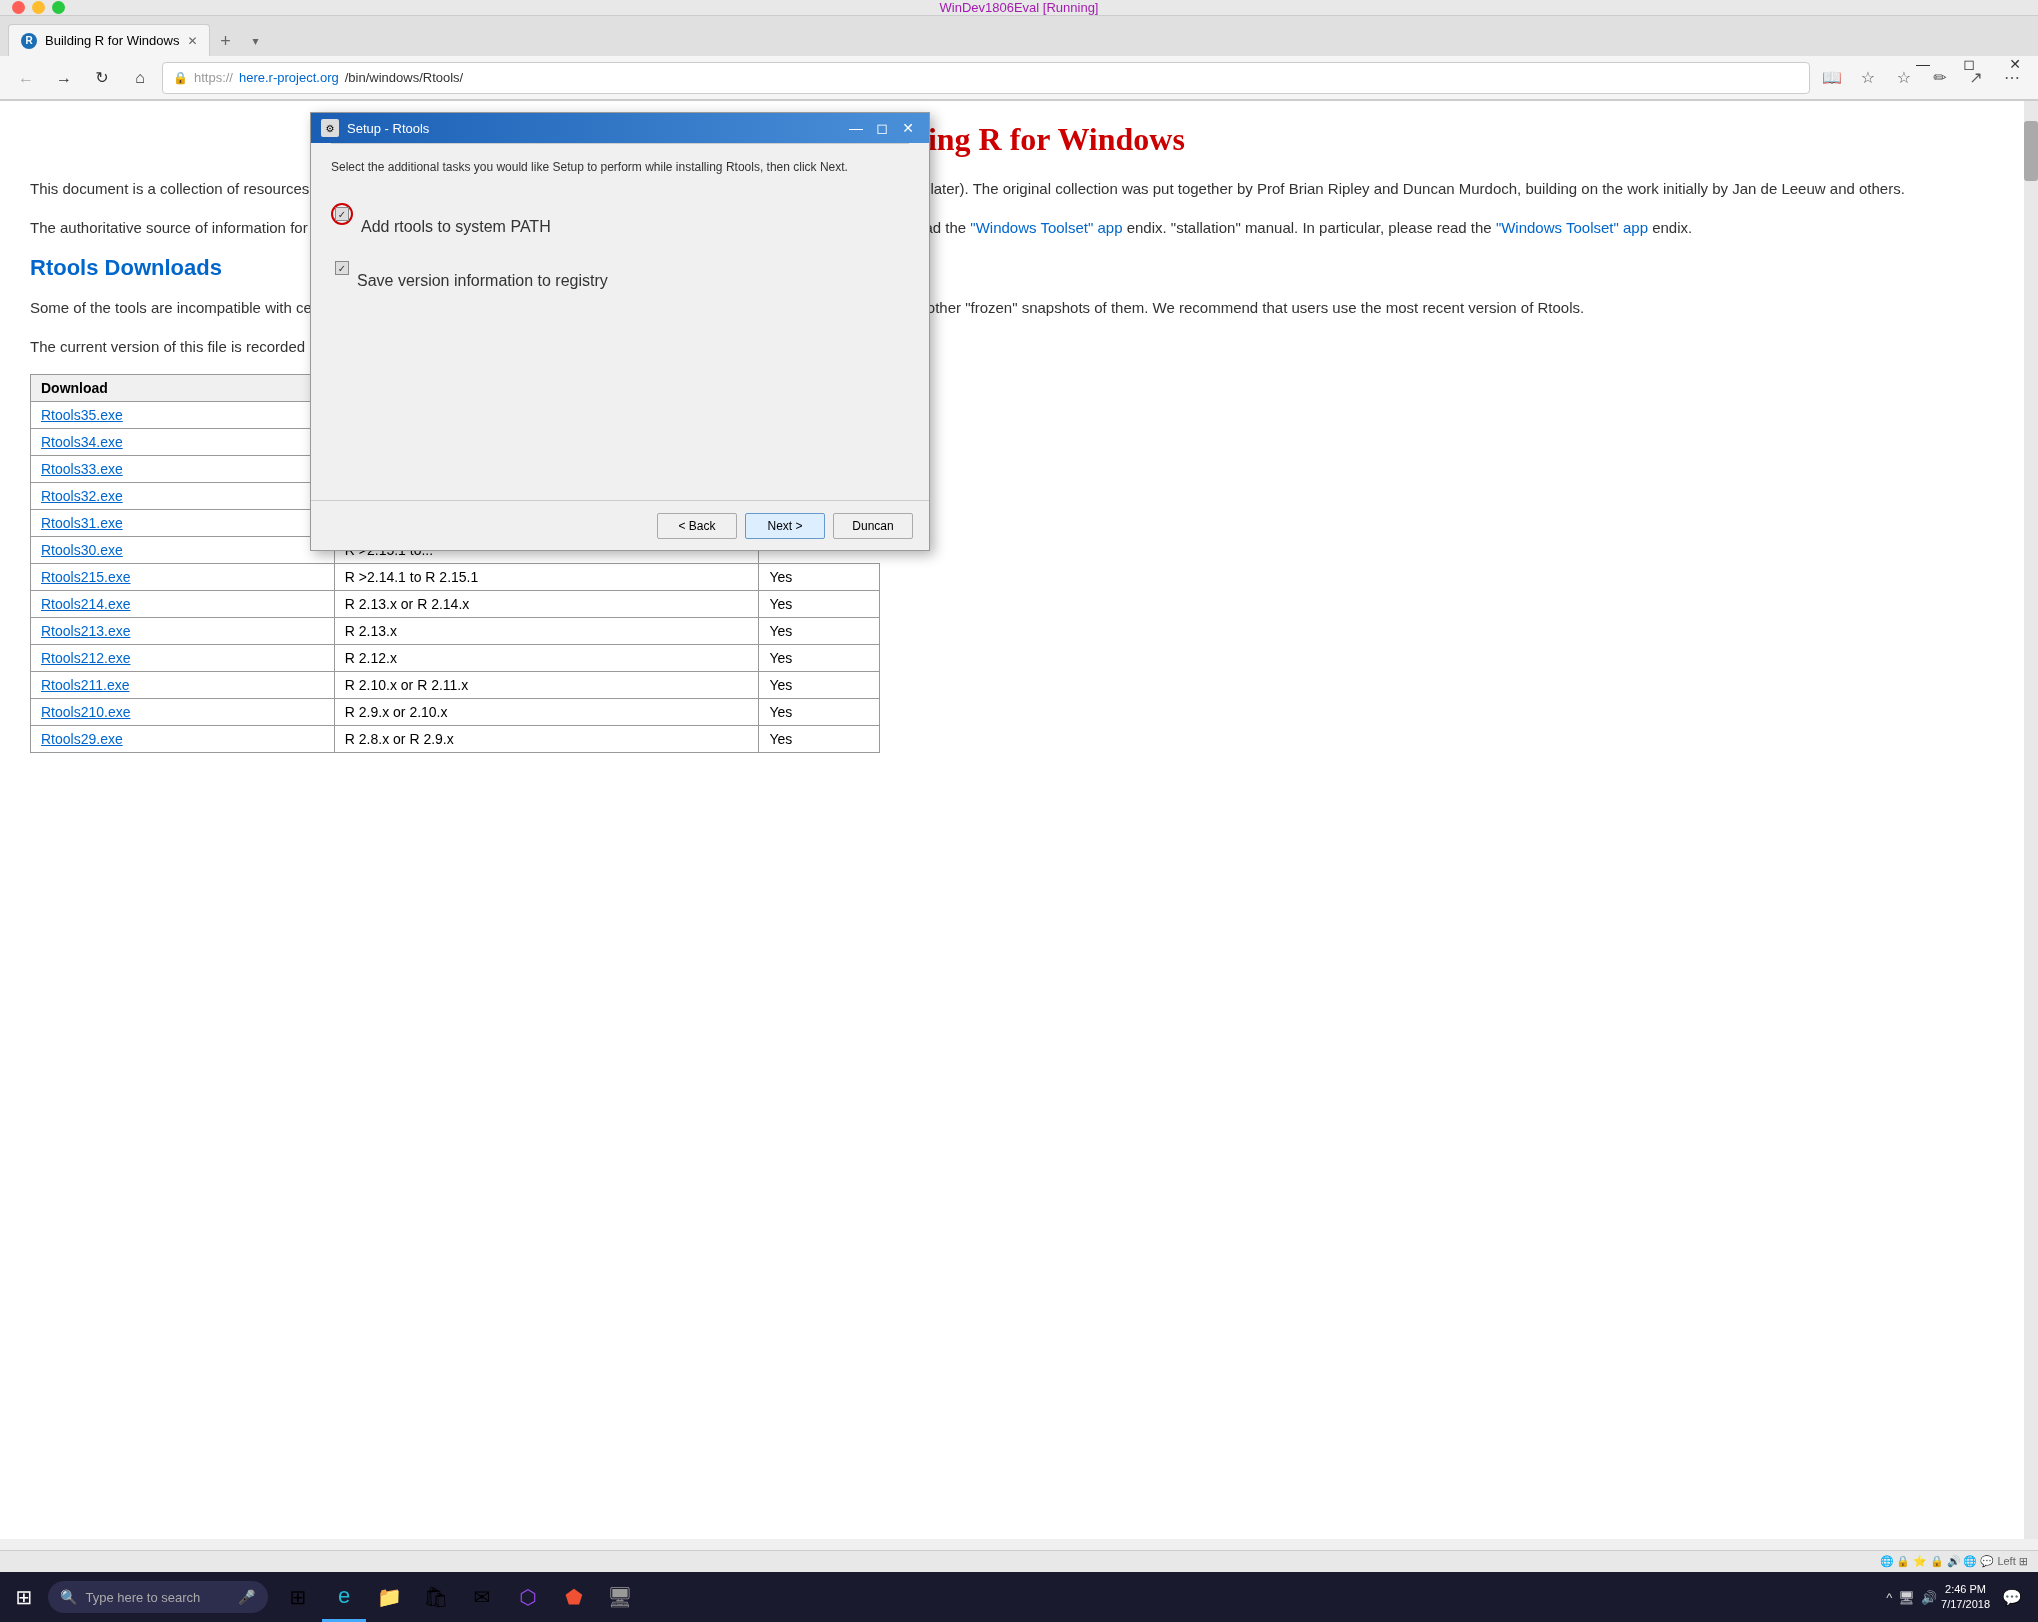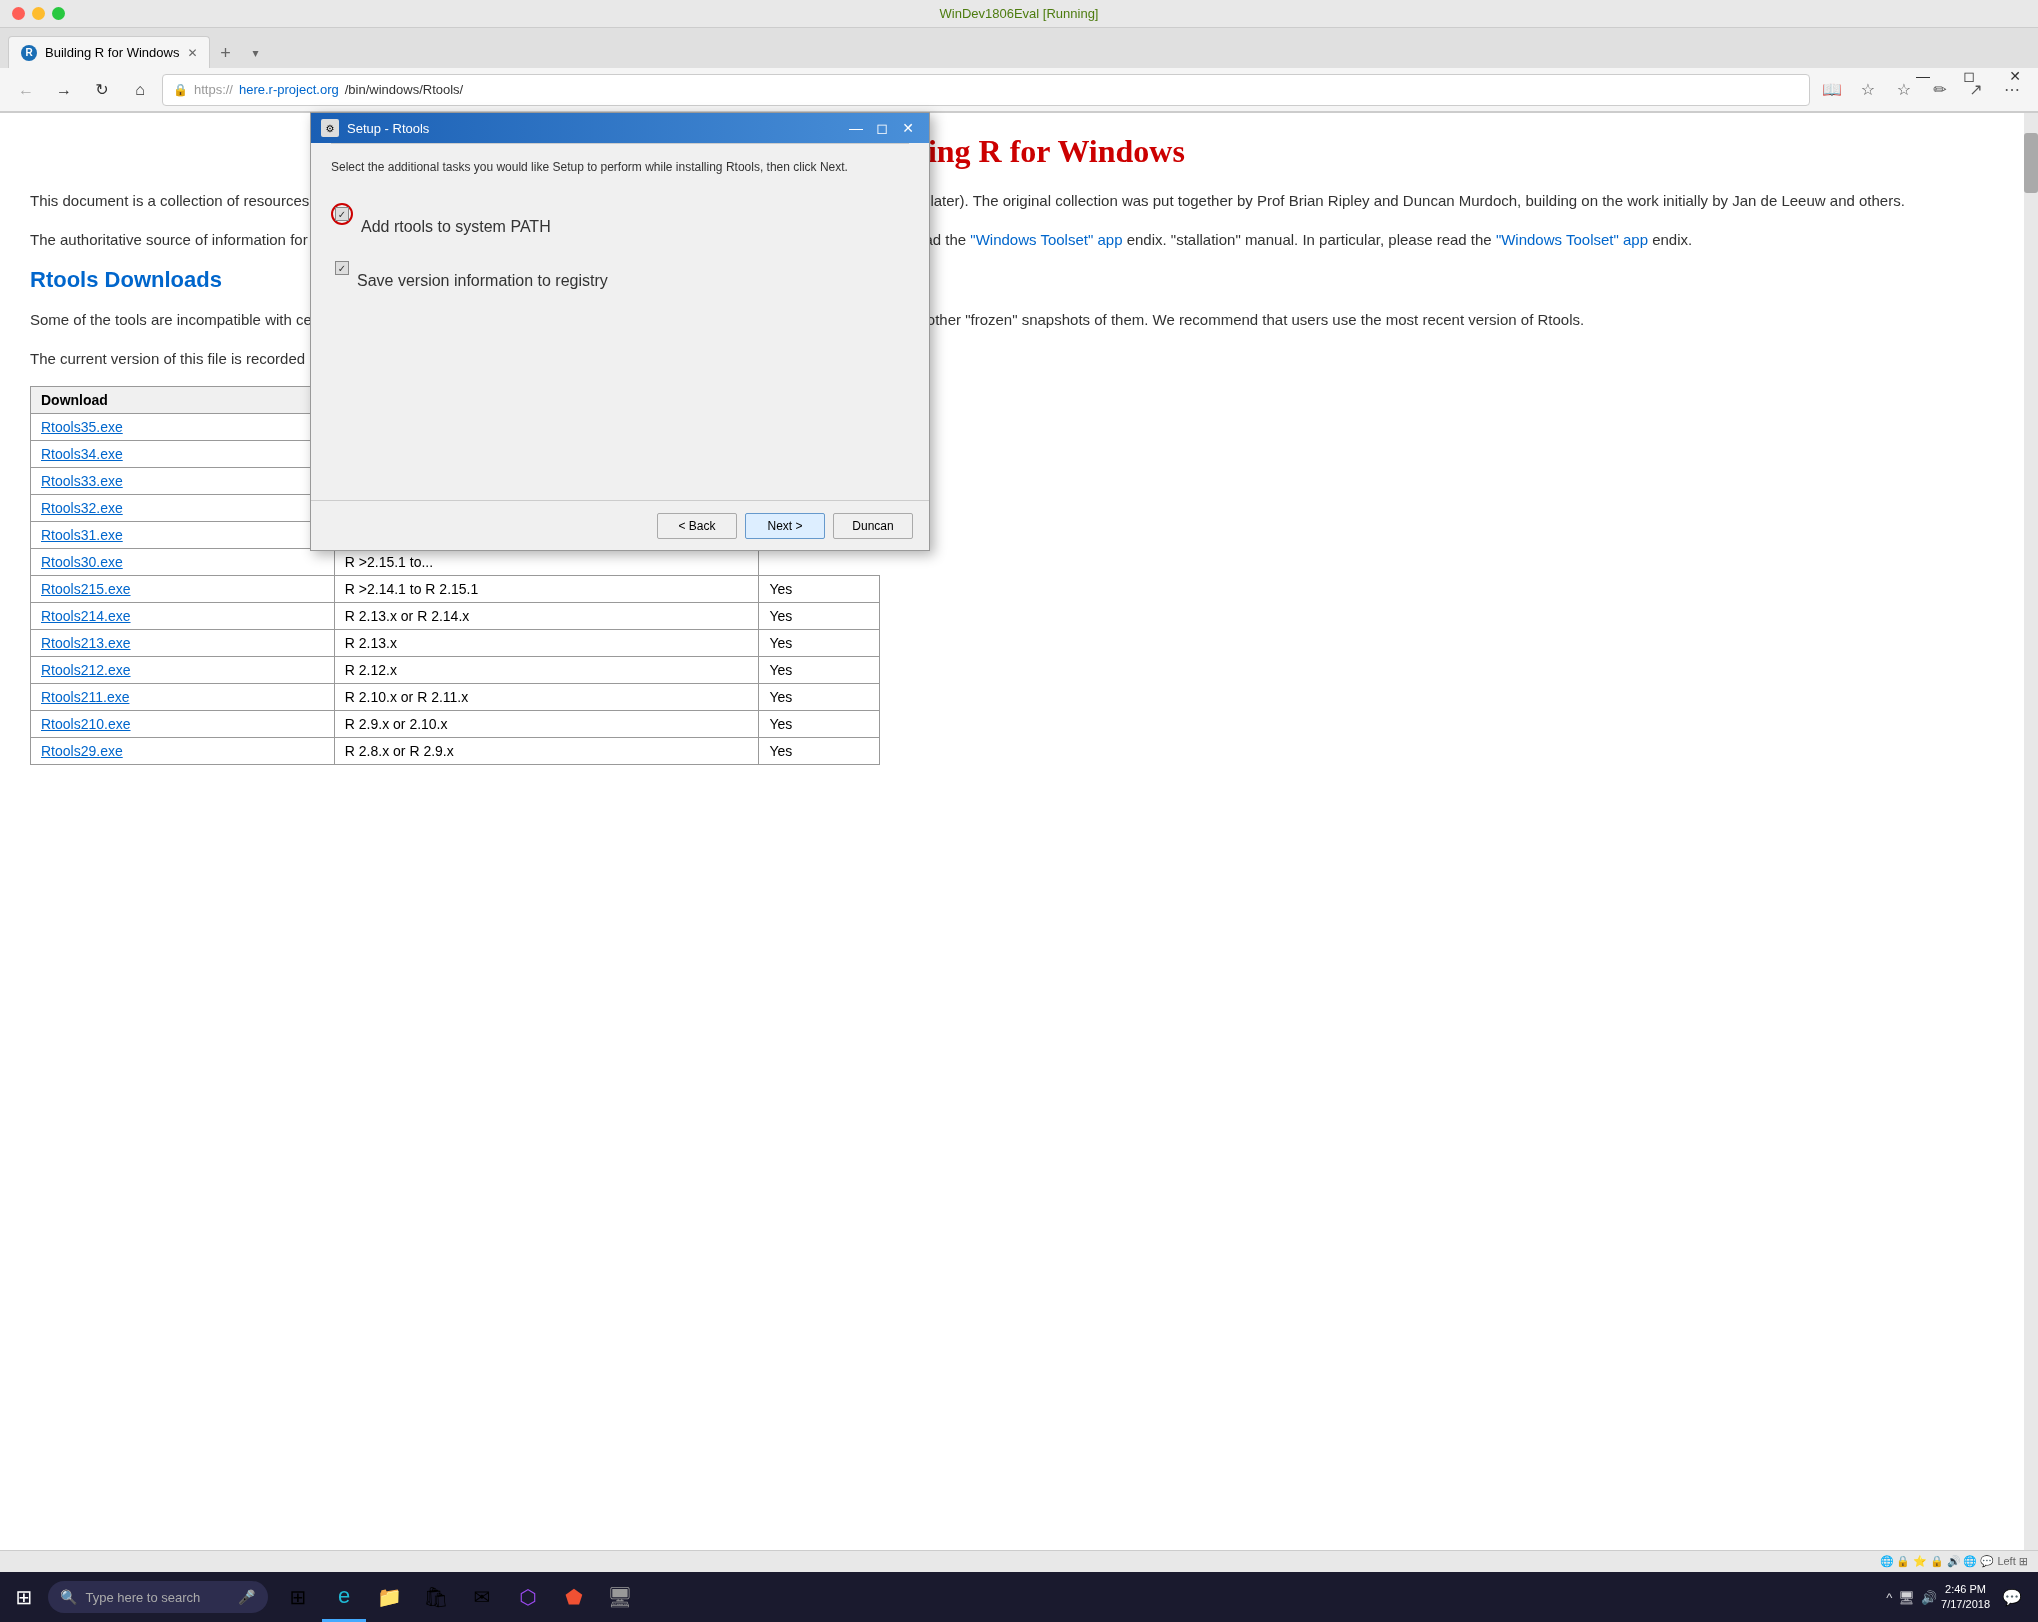--- a/index.html
+++ b/index.html
@@ -8,27 +8,27 @@
       height: 1622px;
       background: #f0f0f0;
       font-family: 'Segoe UI', Arial, sans-serif;
       overflow: hidden;
       position: relative;
     }
 
     
     .title-bar {
       width: 100%;
-      height: 28px;
+      height: 16px;
       background: #e8e8e8;
       display: flex;
       align-items: center;
       justify-content: center;
       font-size: 13px;
-      color: #4d7c0f;
+      color: #a21caf;
       border-bottom: 1px solid #ccc;
       position: relative;
     }
     .title-bar-buttons {
       position: absolute;
       left: 12px;
       display: flex;
       gap: 7px;
     }
     .title-btn {

